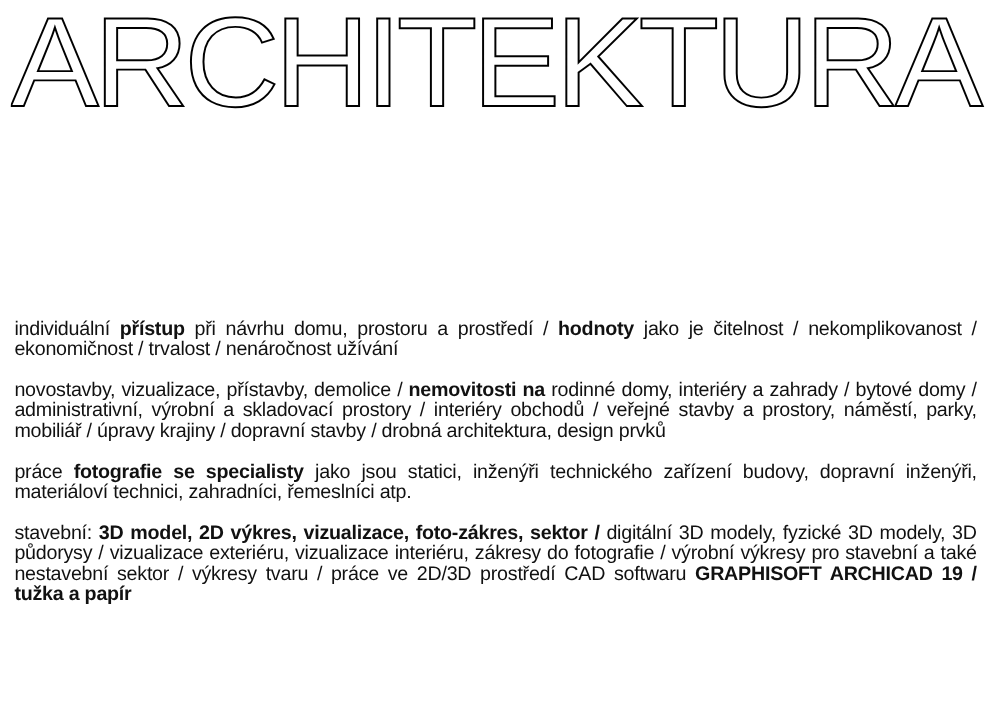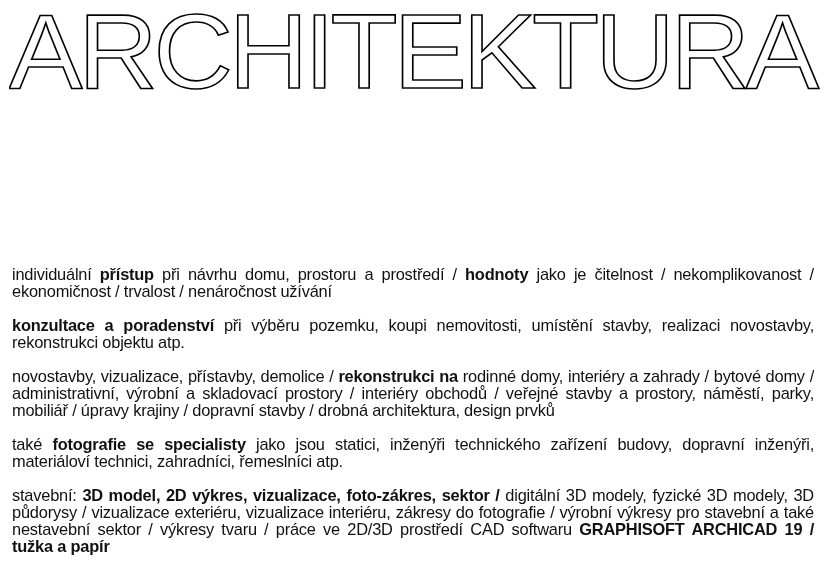--- a/index.html
+++ b/index.html
@@ -59,24 +59,21 @@
   <svg width="812" height="100" viewBox="0 0 812 100">
     <text x="0" y="92" textLength="806" lengthAdjust="spacingAndGlyphs" font-family="Liberation Sans, sans-serif" font-size="106" fill="none" stroke="#000" stroke-width="1.6">ARCHITEKTURA</text>
   </svg>
 </h1>
 
 <div class="content">
   <p>
     <span>individuální </span><b>přístup</b><span> při návrhu domu, prostoru a prostředí / </span><b>hodnoty</b><span> jako je čitelnost / nekomplikovanost / ekonomičnost / trvalost / nenáročnost užívání</span>
   </p>
   <p>
-    <b>konzultace a poradenství</b><span> při výběru pozemku, koupi nemovitosti, umístění stavby, realizaci novostavby, rekonstrukci objektu atp.</span>
+    <span>novostavby, vizualizace, přístavby, demolice / </span><b>nemovitosti na</b><span> rodinné domy, interiéry a zahrady / bytové domy / administrativní, výrobní a skladovací prostory / interiéry obchodů / veřejné stavby a prostory, náměstí, parky, mobiliář / úpravy krajiny / dopravní stavby / drobná architektura, design prvků</span>
   </p>
   <p>
-    <span>novostavby, vizualizace, přístavby, demolice / </span><b>rekonstrukci na</b><span> rodinné domy, interiéry a zahrady / bytové domy / administrativní, výrobní a skladovací prostory / interiéry obchodů / veřejné stavby a prostory, náměstí, parky, mobiliář / úpravy krajiny / dopravní stavby / drobná architektura, design prvků</span>
-  </p>
-  <p>
-    <span>také </span><b>fotografie se specialisty</b><span> jako jsou statici, inženýři technického zařízení budovy, dopravní inženýři, materiáloví technici, zahradníci, řemeslníci atp.</span>
+    <span>práce </span><b>fotografie se specialisty</b><span> jako jsou statici, inženýři technického zařízení budovy, dopravní inženýři, materiáloví technici, zahradníci, řemeslníci atp.</span>
   </p>
   <p>
     <span>stavební: </span><b>3D model, 2D výkres, vizualizace, foto-zákres, sektor /</b><span> digitální 3D modely, fyzické 3D modely, 3D půdorysy / vizualizace exteriéru, vizualizace interiéru, zákresy do fotografie / výrobní výkresy pro stavební a také nestavební sektor / výkresy tvaru / práce ve 2D/3D prostředí CAD softwaru </span><b>GRAPHISOFT ARCHICAD 19 / tužka a papír</b>
   </p>
 </div>
 
 </body></html>

